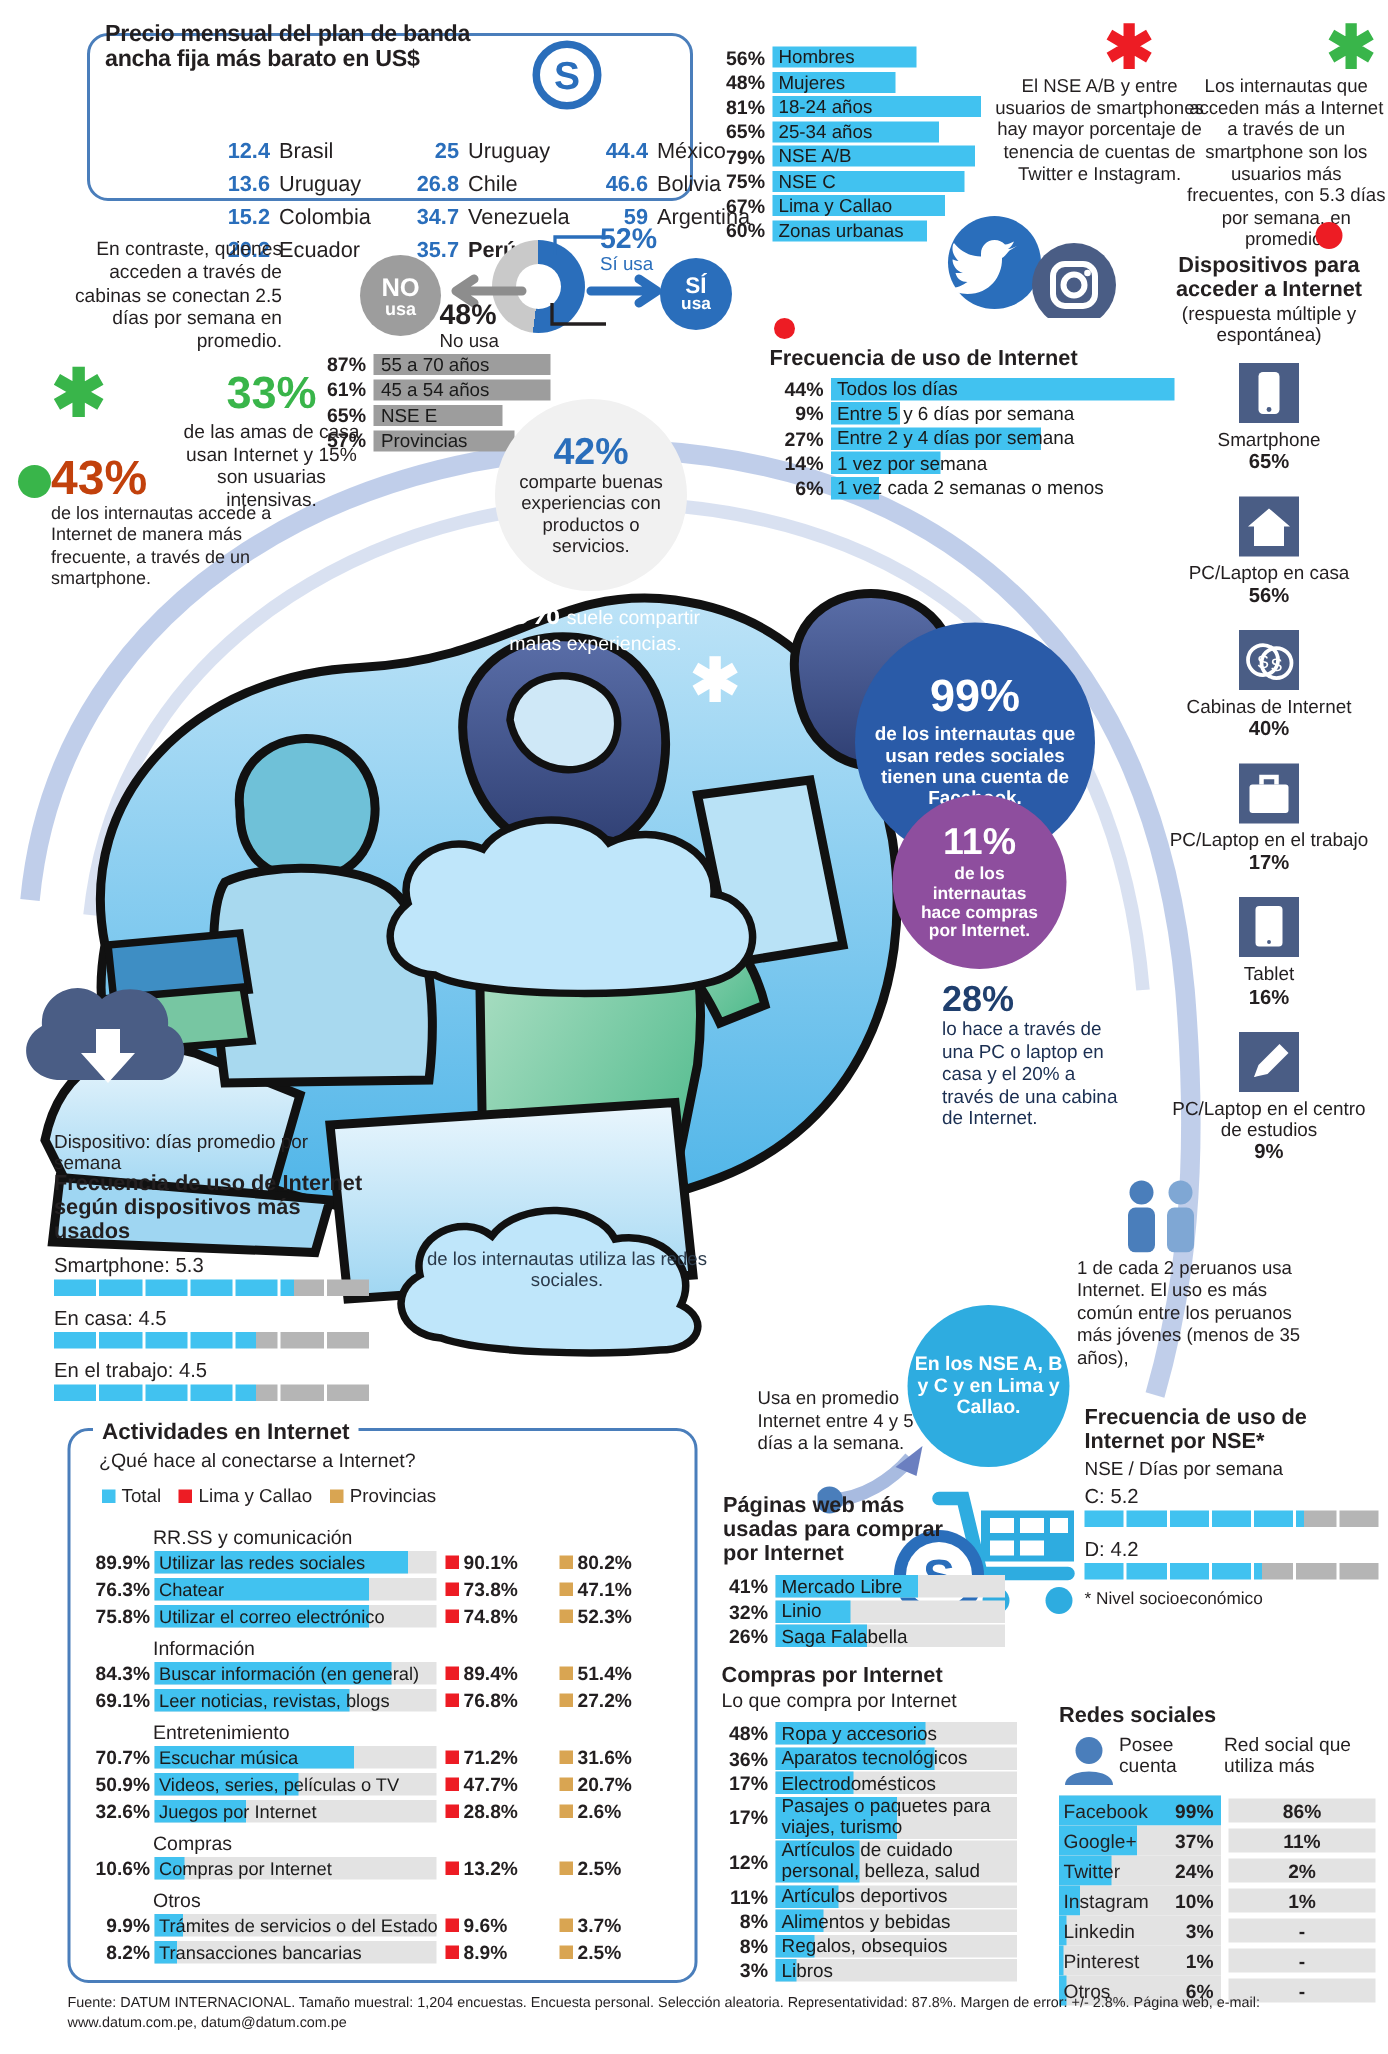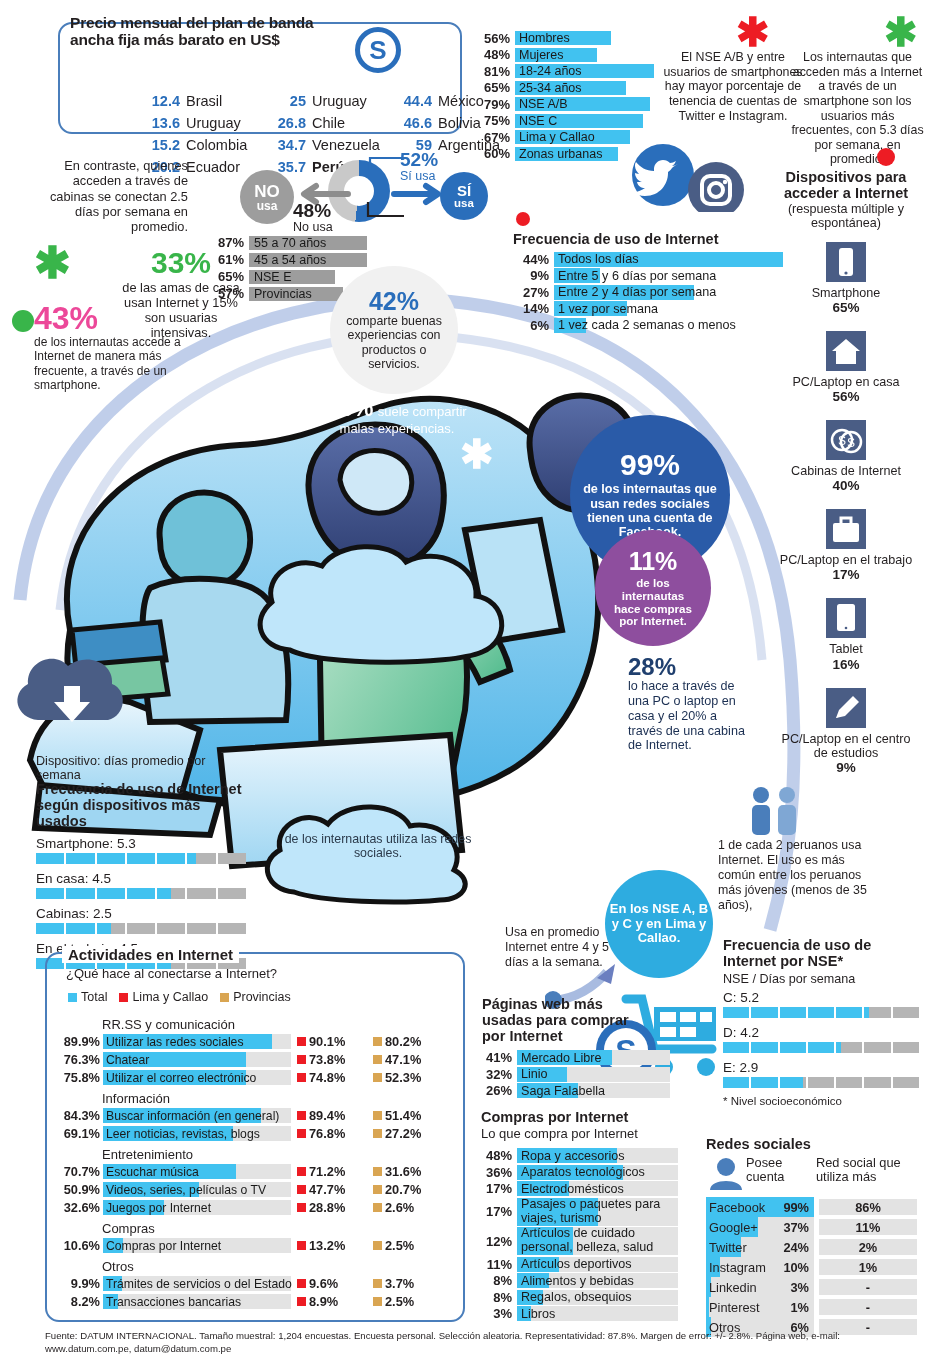--- a/index.html
+++ b/index.html
@@ -368,21 +368,21 @@
   <div class="abs" style="left:28px;top:158px;width:160px;font-size:12.8px;line-height:1.2;text-align:right;">En contraste, quienes acceden a través de cabinas se conectan 2.5 días por semana en promedio.</div>
   <div class="abs aster" style="left:34px;top:248px;font-size:44px;color:#39b54a;">✱</div>
 
   <div class="abs" style="left:118px;top:248px;width:126px;text-align:center;">
     <div style="font-size:30px;font-weight:bold;color:#39b54a;line-height:1;">33%</div>
     <div style="font-size:12.8px;line-height:1.18;margin-top:2px;">de las amas de casa usan Internet y 15% son usuarias intensivas.</div>
   </div>
 
   <div class="abs" style="left:12px;top:310px;width:22px;height:22px;border-radius:50%;background:#39b54a;"></div>
   <div class="abs" style="left:34px;top:302px;width:160px;">
-    <div style="font-size:32px;font-weight:bold;color:#ec4899;line-height:1;">43%</div>
+    <div style="font-size:32px;font-weight:bold;color:#c2410c;line-height:1;">43%</div>
     <div style="font-size:12px;line-height:1.2;margin-top:1px;">de los internautas accede a Internet de manera más frecuente, a través de un smartphone.</div>
   </div>
 
   <div class="abs" id="donut"></div>
   <div class="abs circ" style="left:240px;top:170px;width:54px;height:54px;background:#9d9d9d;">
     <span style="font-size:17px;font-weight:bold;">NO</span>
     <span style="font-size:12px;font-weight:bold;">usa</span>
   </div>
   <div class="abs circ" style="left:440px;top:172px;width:48px;height:48px;background:#2a6ebb;">
     <span style="font-size:15px;font-weight:bold;">SÍ</span>
@@ -540,32 +540,20 @@
             <div class="seg on"></div>
             <div class="seg on"></div>
             <div class="seg on"></div>
             <div class="seg on"></div>
             <div class="seg" style="background: linear-gradient(to right, rgb(65, 194, 240) 50%, rgb(181, 181, 181) 50%);"></div>
             <div class="seg"></div>
             <div class="seg"></div>
           </div>
         </div>
         <div style="margin-bottom: 7px;">
-          <div style="font-size: 13.5px; font-weight: normal;">Cabinas: 2.5</div>
-          <div class="segbar">
-            <div class="seg on"></div>
-            <div class="seg on"></div>
-            <div class="seg" style="background: linear-gradient(to right, rgb(65, 194, 240) 50%, rgb(181, 181, 181) 50%);"></div>
-            <div class="seg"></div>
-            <div class="seg"></div>
-            <div class="seg"></div>
-            <div class="seg"></div>
-          </div>
-        </div>
-        <div style="margin-bottom: 7px;">
           <div style="font-size: 13.5px; font-weight: normal;">En el trabajo: 4.5</div>
           <div class="segbar">
             <div class="seg on"></div>
             <div class="seg on"></div>
             <div class="seg on"></div>
             <div class="seg on"></div>
             <div class="seg" style="background: linear-gradient(to right, rgb(65, 194, 240) 50%, rgb(181, 181, 181) 50%);"></div>
             <div class="seg"></div>
             <div class="seg"></div>
           </div>
@@ -590,32 +578,20 @@
           </div>
         </div>
         <div style="margin-bottom: 7px;">
           <div style="font-size: 13.5px;">D: 4.2</div>
           <div class="segbar">
             <div class="seg on"></div>
             <div class="seg on"></div>
             <div class="seg on"></div>
             <div class="seg on"></div>
             <div class="seg" style="background: linear-gradient(to right, rgb(65, 194, 240) 20%, rgb(181, 181, 181) 20%);"></div>
-            <div class="seg"></div>
-            <div class="seg"></div>
-          </div>
-        </div>
-        <div style="margin-bottom: 7px;">
-          <div style="font-size: 13.5px;">E: 2.9</div>
-          <div class="segbar">
-            <div class="seg on"></div>
-            <div class="seg on"></div>
-            <div class="seg" style="background: linear-gradient(to right, rgb(65, 194, 240) 90%, rgb(181, 181, 181) 90%);"></div>
-            <div class="seg"></div>
-            <div class="seg"></div>
             <div class="seg"></div>
             <div class="seg"></div>
           </div>
         </div>
       </div>
     <div style="font-size:11.5px;margin-top:4px;">* Nivel socioeconómico</div>
   </div>
 
   <div class="abs rounded-box" id="act-box"></div>
   <div class="abs" style="left:62px;top:946px;background:#fff;padding:0 6px;font-size:15px;font-weight:bold;">Actividades en Internet</div>

